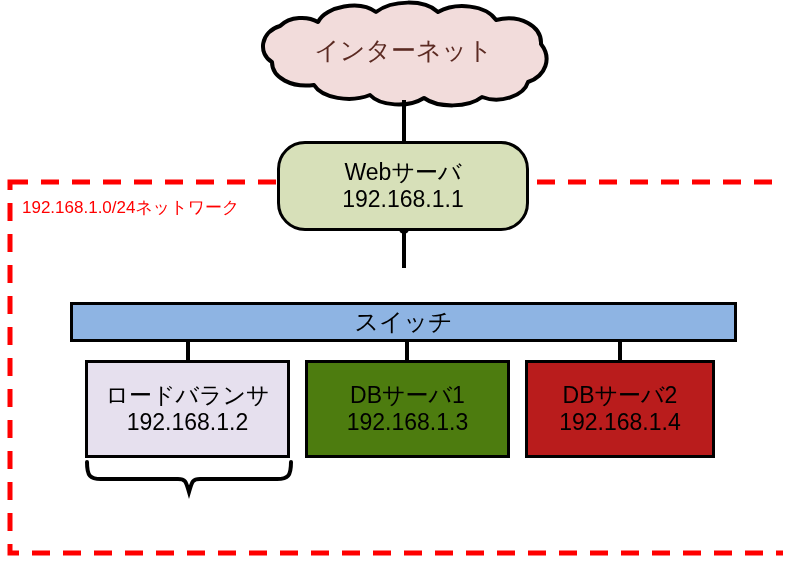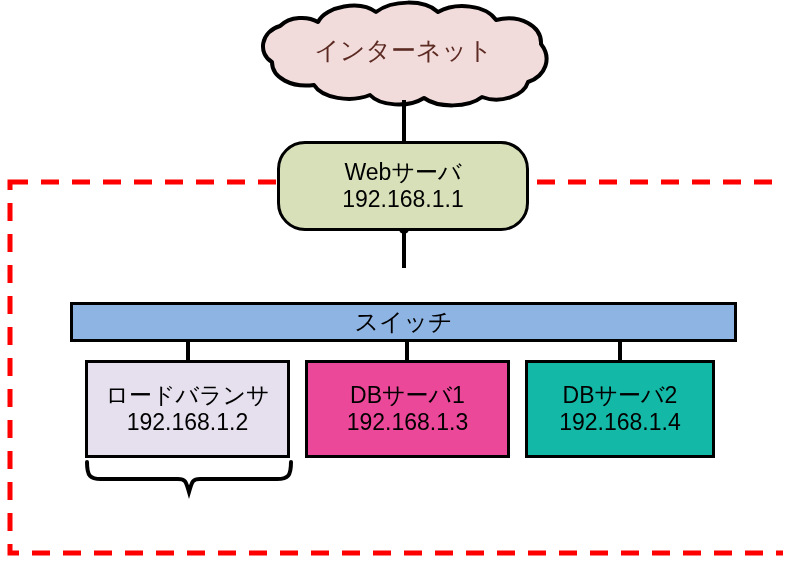--- a/index.html
+++ b/index.html
@@ -149,39 +149,40 @@
              C 87 476, 90 479, 101 479
              L 178 479
              C 186 479, 186 482, 189 492
              C 192 482, 192 479, 200 479
              L 277 479
              C 288 479, 291 476, 291 462" fill="none" stroke="#000000" stroke-width="4" stroke-linecap="round"></path>
   </svg>
 
   <div id="cloud-label">インターネット</div>
 
+  <div id="network-zone-label">192.168.1.0/24ネットワーク</div>
 
   <div id="web-server-box" class="node-box" style="background:#d7e0b9;border-radius:28px;">
     <div class="node-title">Webサーバ</div>
     <div class="node-ip">192.168.1.1</div>
   </div>
 
   <div id="switch-box" class="node-box" style="background:#8eb4e3;">
     <div class="node-title">スイッチ</div>
   </div>
 
   <div id="load-balancer-box" class="node-box" style="background:#e6e0ee;">
     <div class="node-title">ロードバランサ</div>
     <div class="node-ip">192.168.1.2</div>
   </div>
 
-  <div id="db-server-1-box" class="node-box" style="background:#ec4899;">
+  <div id="db-server-1-box" class="node-box" style="background:#4d7c0f;">
     <div class="node-title">DBサーバ1</div>
     <div class="node-ip">192.168.1.3</div>
   </div>
 
-  <div id="db-server-2-box" class="node-box" style="background:#14b8a6;">
+  <div id="db-server-2-box" class="node-box" style="background:#b91c1c;">
     <div class="node-title">DBサーバ2</div>
     <div class="node-ip">192.168.1.4</div>
   </div>
 
 
 </div>
 
 </body></html>

